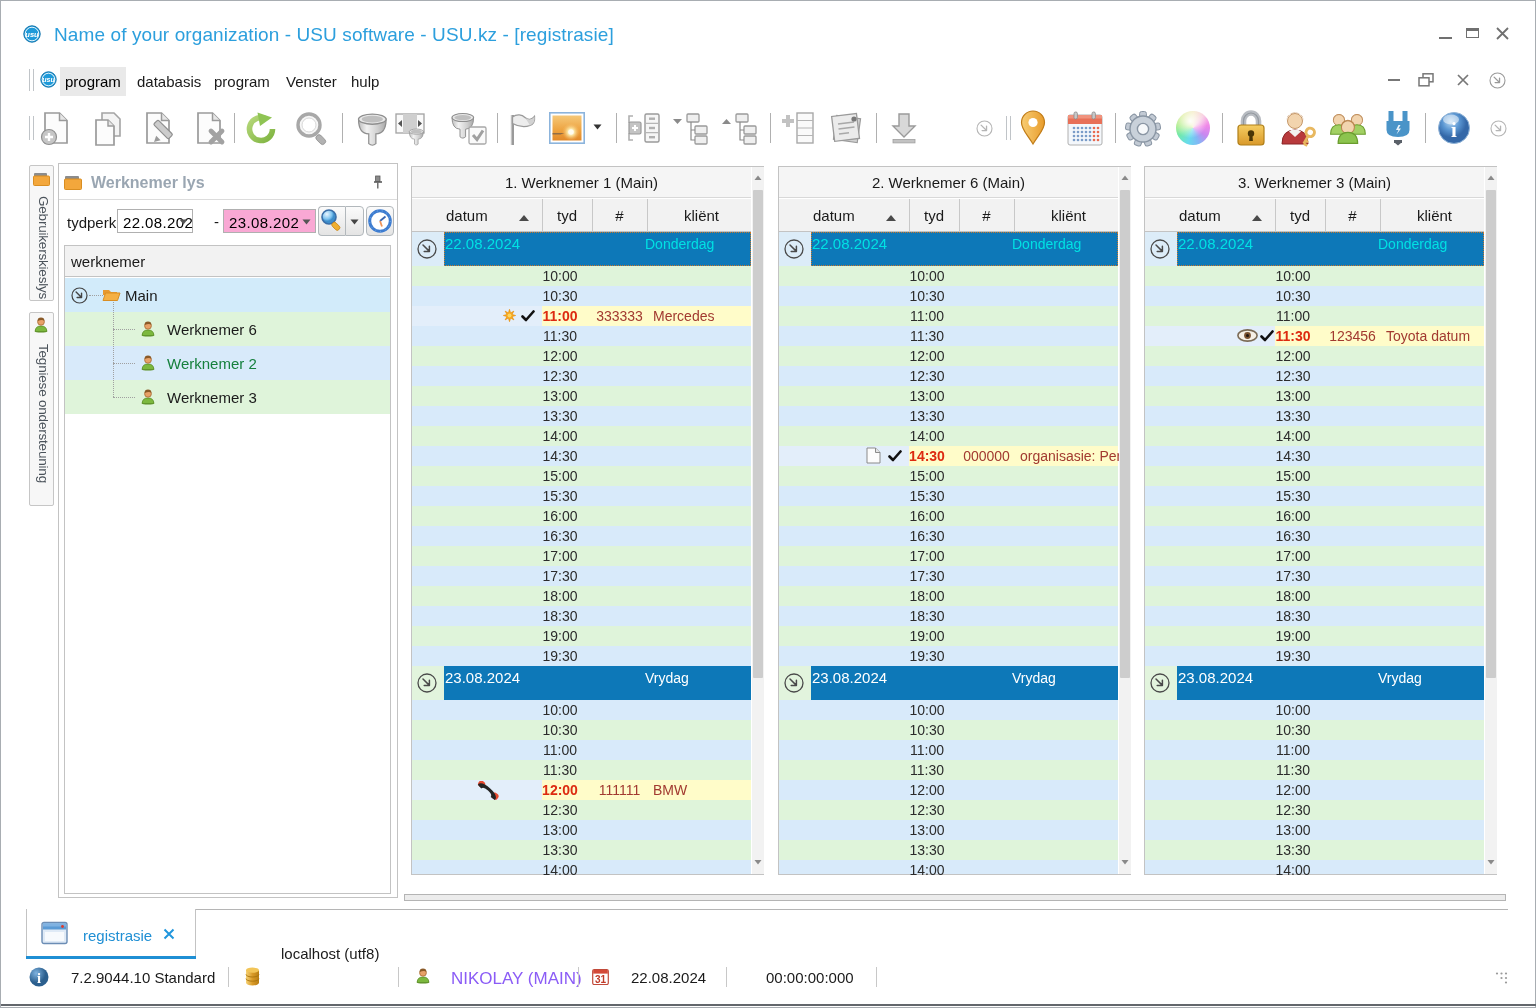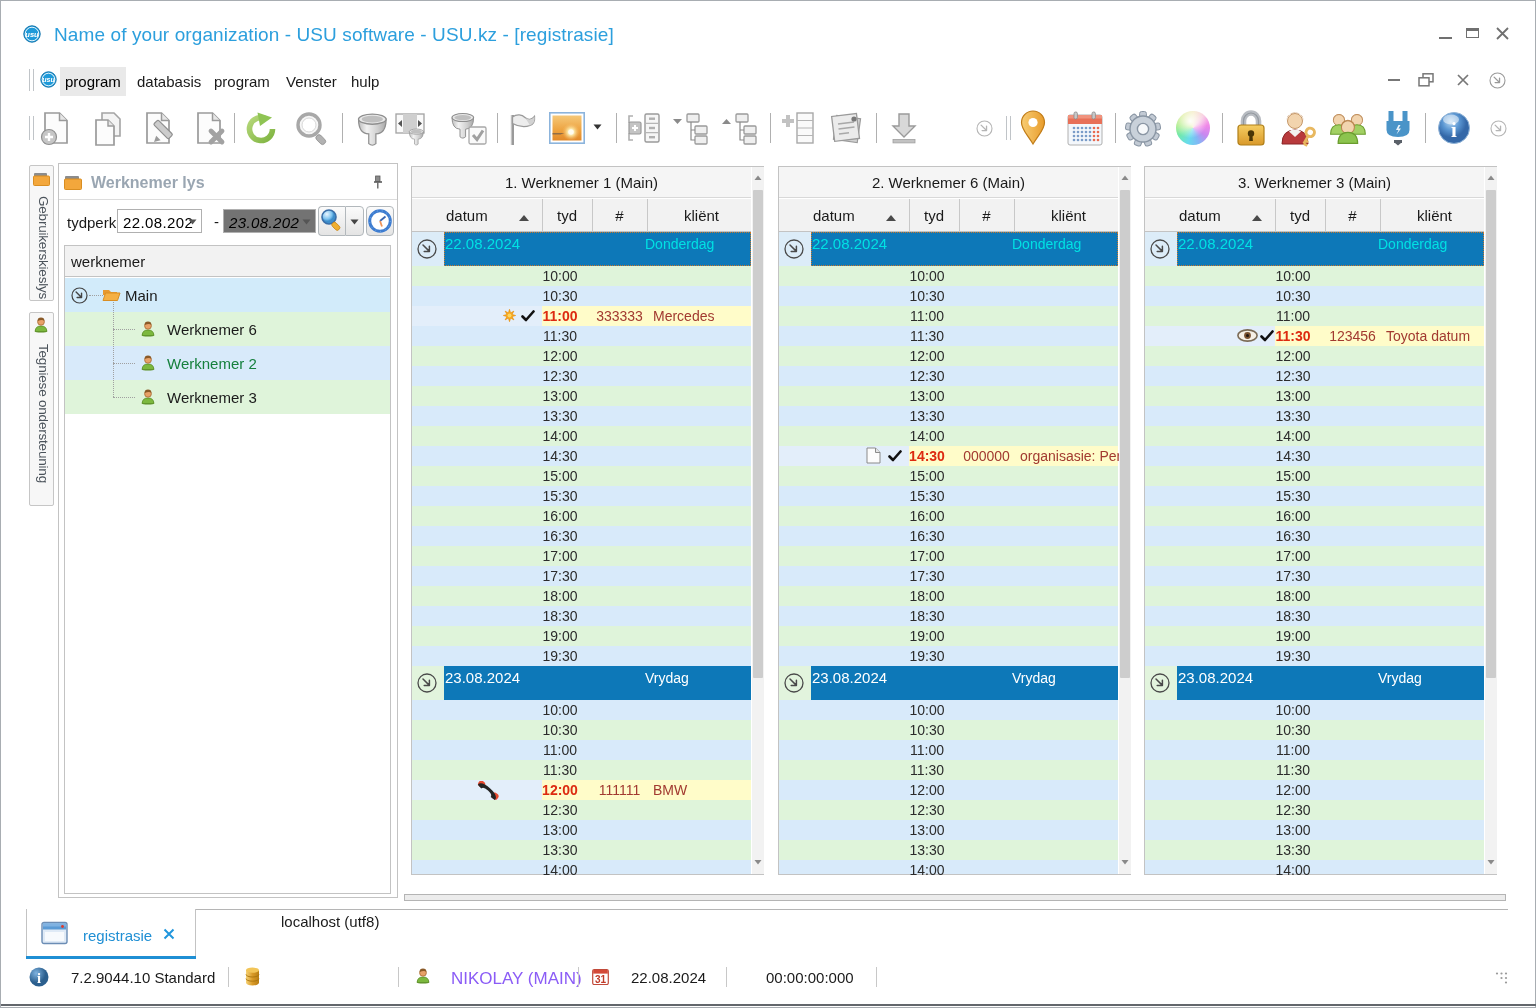--- a/index.html
+++ b/index.html
@@ -444,32 +444,32 @@
 <div style="position:absolute;left:90px;top:174px;font-size:16px;color:#9aa6b2;font-weight:bold;white-space:nowrap;line-height:1;">Werknemer lys</div>
 <div style="position:absolute;left:371px;top:174px;">
       <svg width="12" height="15" viewBox="0 0 12 15" style="">
         <rect x="3.6" y="1" width="4.4" height="5.5" fill="#8a8a8a" stroke="#5a5a5a" stroke-width="0.8"></rect>
         <path d="M2,7 h8" stroke="#5a5a5a" stroke-width="1.6"></path>
         <path d="M5.8,7.5 v6" stroke="#5a5a5a" stroke-width="1.3"></path>
       </svg>
     </div>
 <div style="position:absolute;left:66px;top:214px;font-size:15px;color:#1a1a1a;font-weight:normal;white-space:nowrap;line-height:1;">tydperk</div>
 <div style="position:absolute;left:116px;top:208px;">
-      <div style="position:relative;width:85px;height:24px;border:1px solid #b0b0b0;background:#fff;">
+      <div style="position:relative;width:76px;height:24px;border:1px solid #b0b0b0;background:#fff;">
         <span style="position:absolute;left:5px;top:4px;font-size:15px;letter-spacing:0.4px;white-space:nowrap;display:block;width:70px;overflow:hidden;">22.08.202</span>
         <span style="position:absolute;right:4px;top:9px;">
           <svg width="9" height="6" viewBox="0 0 9 6" style="">
             <path d="M0.5,0.5 L8.5,0.5 L4.5,5.5 Z" fill="#555"></path>
           </svg>
         </span>
       </div>
     </div>
 <div style="position:absolute;left:213px;top:213px;font-size:15px;color:#1a1a1a;font-weight:normal;white-space:nowrap;line-height:1;">-</div>
 <div style="position:absolute;left:222px;top:208px;">
-      <div style="position:relative;width:93px;height:24px;border:1px solid #b0b0b0;background:#737373;font-style:italic;">
+      <div style="position:relative;width:93px;height:24px;border:1px solid #b0b0b0;background:#f9a8d4;">
         <span style="position:absolute;left:5px;top:4px;font-size:15px;letter-spacing:0.4px;white-space:nowrap;display:block;width:70px;overflow:hidden;">23.08.202</span>
         <span style="position:absolute;right:4px;top:9px;">
           <svg width="9" height="6" viewBox="0 0 9 6" style="">
             <path d="M0.5,0.5 L8.5,0.5 L4.5,5.5 Z" fill="#555"></path>
           </svg>
         </span>
       </div>
     </div>
 <div style="position:absolute;left:317px;top:205px;">
       <div style="width:27px;height:30px;border:1px solid #b2b8bc;border-right:none;border-radius:4px 0 0 4px;background:linear-gradient(#fbfbfb,#e4e4e4);"></div>
@@ -995,21 +995,21 @@
             <stop offset="0%" stop-color="#f6d276"></stop>
             <stop offset="50%" stop-color="#d99a28"></stop>
             <stop offset="100%" stop-color="#b97e14"></stop>
           </linearGradient>
         </defs>
         <path d="M2,3.2 v12.6 a6.5,2.6 0 0 0 13,0 V3.2 z" fill="url(#dbg)"></path>
         <ellipse cx="8.5" cy="3.2" rx="6.5" ry="2.6" fill="#f2c558"></ellipse>
         <path d="M2,7.4 a6.5,2.6 0 0 0 13,0 M2,11.6 a6.5,2.6 0 0 0 13,0" fill="none" stroke="#a8740e" stroke-width="0.9"></path>
       </svg>
     </div>
-<div style="position:absolute;left:280px;top:913px;font-size:15px;color:#1a1a1a;font-weight:normal;white-space:nowrap;line-height:1;">localhost (utf8)</div>
+<div style="position:absolute;left:280px;top:945px;font-size:15px;color:#1a1a1a;font-weight:normal;white-space:nowrap;line-height:1;">localhost (utf8)</div>
 <div style="position:absolute;left:397px;top:966px;width:1px;height:20px;background:#c8c8c8;"></div>
 <div style="position:absolute;left:414px;top:967px;">
       <svg width="17" height="17" viewBox="0 0 17 17" style="">
         <ellipse cx="8" cy="14" rx="6.4" ry="2" fill="#5a9020" opacity="0.5"></ellipse>
         <path d="M2.2,14.5 q0,-5.5 5.8,-5.5 q5.8,0 5.8,5.5 z" fill="#7cb83e" stroke="#568a1e" stroke-width="0.8"></path>
         <circle cx="8" cy="4.8" r="3.4" fill="#e8a168" stroke="#a66a30" stroke-width="0.8"></circle>
         <path d="M4.6,4 a3.4,3.4 0 0 1 6.8,0 q-1.8,-2.2 -6.8,0 z" fill="#8a5a28"></path>
       </svg>
     </div>
 <div style="position:absolute;left:450px;top:969px;font-size:17px;color:#8b5cf6;font-weight:normal;white-space:nowrap;line-height:1;">NIKOLAY (MAIN)</div>

